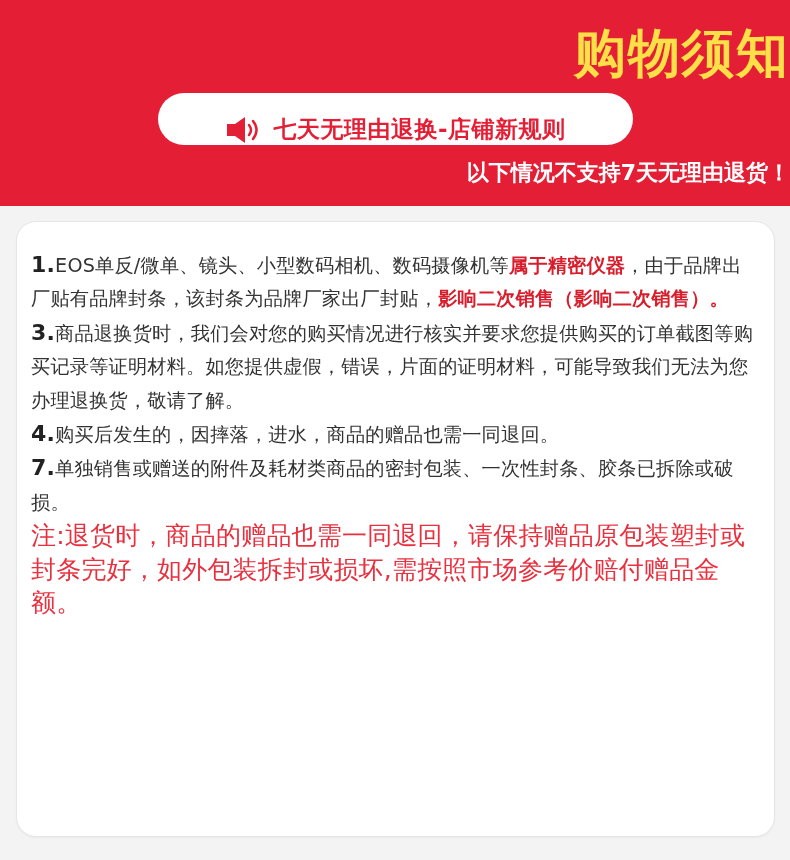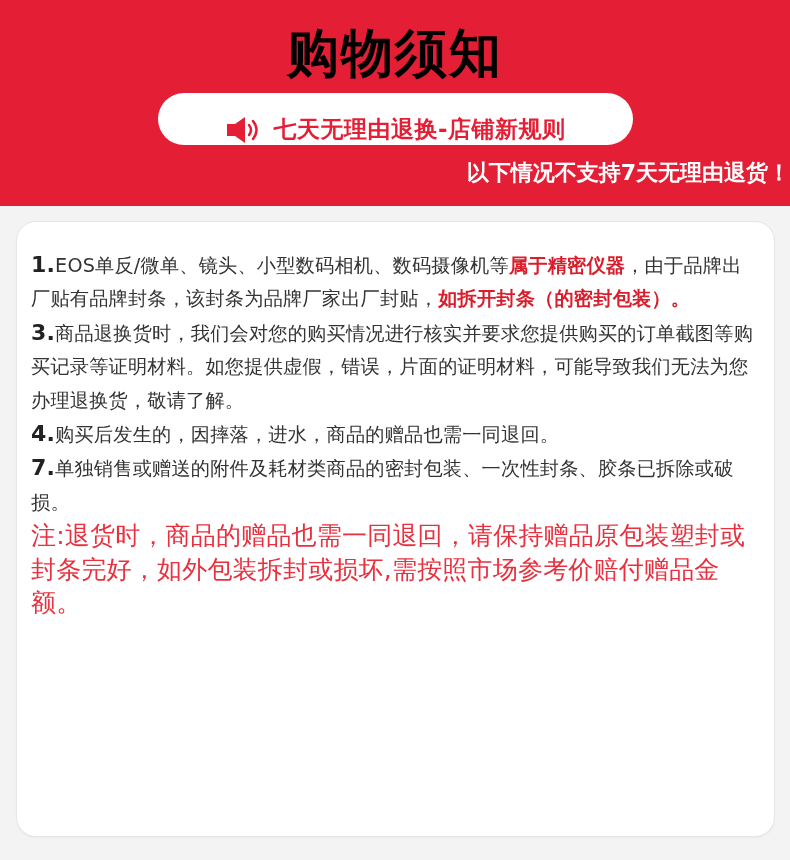--- a/index.html
+++ b/index.html
@@ -9,21 +9,21 @@
     font-family: "DejaVu Sans", "Liberation Sans", sans-serif;
     position: relative;
   }
   .header {
     position: absolute; left: 0; top: 0;
     width: 790px; height: 206px;
     background: #e41f35;
   }
   .title {
     position: absolute; left: 0; top: 18px; width: 790px;
-    text-align: center; color: #000000;
+    text-align: right; color: #fde047;
     font-size: 52px; font-weight: bold; letter-spacing: 2px;
     line-height: 70px;
   }
   .pill {
     position: absolute; left: 158px; top: 93px;
     width: 475px; height: 52px;
     background: #ffffff; border-radius: 26px;
     display: flex; align-items: flex-end; justify-content: center;
   }
   .speaker { width: 36px; height: 30px; margin-right: 12px; }
@@ -72,21 +72,21 @@
       <path d="M24 10 Q28 15 24 20" stroke="#e41f35" stroke-width="2.5" fill="none" stroke-linecap="round"></path>
       <path d="M28 6 Q35 15 28 24" stroke="#e41f35" stroke-width="2.5" fill="none" stroke-linecap="round"></path>
     </svg>
     <span class="pill-text">七天无理由退换-店铺新规则</span>
   </div>
   <div class="subtitle">以下情况不支持7天无理由退货！</div>
 </div>
 
 <div class="card">
   <p class="rule">
-    <span class="num">1.</span><span>EOS单反/微单、镜头、小型数码相机、数码摄像机等</span><span class="hl">属于精密仪器</span><span>，由于品牌出厂贴有品牌封条，该封条为品牌厂家出厂封贴，</span><span class="hl">如拆开封条（的密封包装）。</span>
+    <span class="num">1.</span><span>EOS单反/微单、镜头、小型数码相机、数码摄像机等</span><span class="hl">属于精密仪器</span><span>，由于品牌出厂贴有品牌封条，该封条为品牌厂家出厂封贴，</span><span class="hl">影响二次销售（影响二次销售）。</span>
   </p>
   <p class="rule">
     <span class="num">3.</span><span>商品退换货时，我们会对您的购买情况进行核实并要求您提供购买的订单截图等购买记录等证明材料。如您提供虚假，错误，片面的证明材料，可能导致我们无法为您办理退换货，敬请了解。</span>
   </p>
   <p class="rule">
     <span class="num">4.</span><span>购买后发生的，因摔落，进水，商品的赠品也需一同退回。</span>
   </p>
   <p class="rule">
     <span class="num">7.</span><span>单独销售或赠送的附件及耗材类商品的密封包装、一次性封条、胶条已拆除或破损。</span>
   </p>

